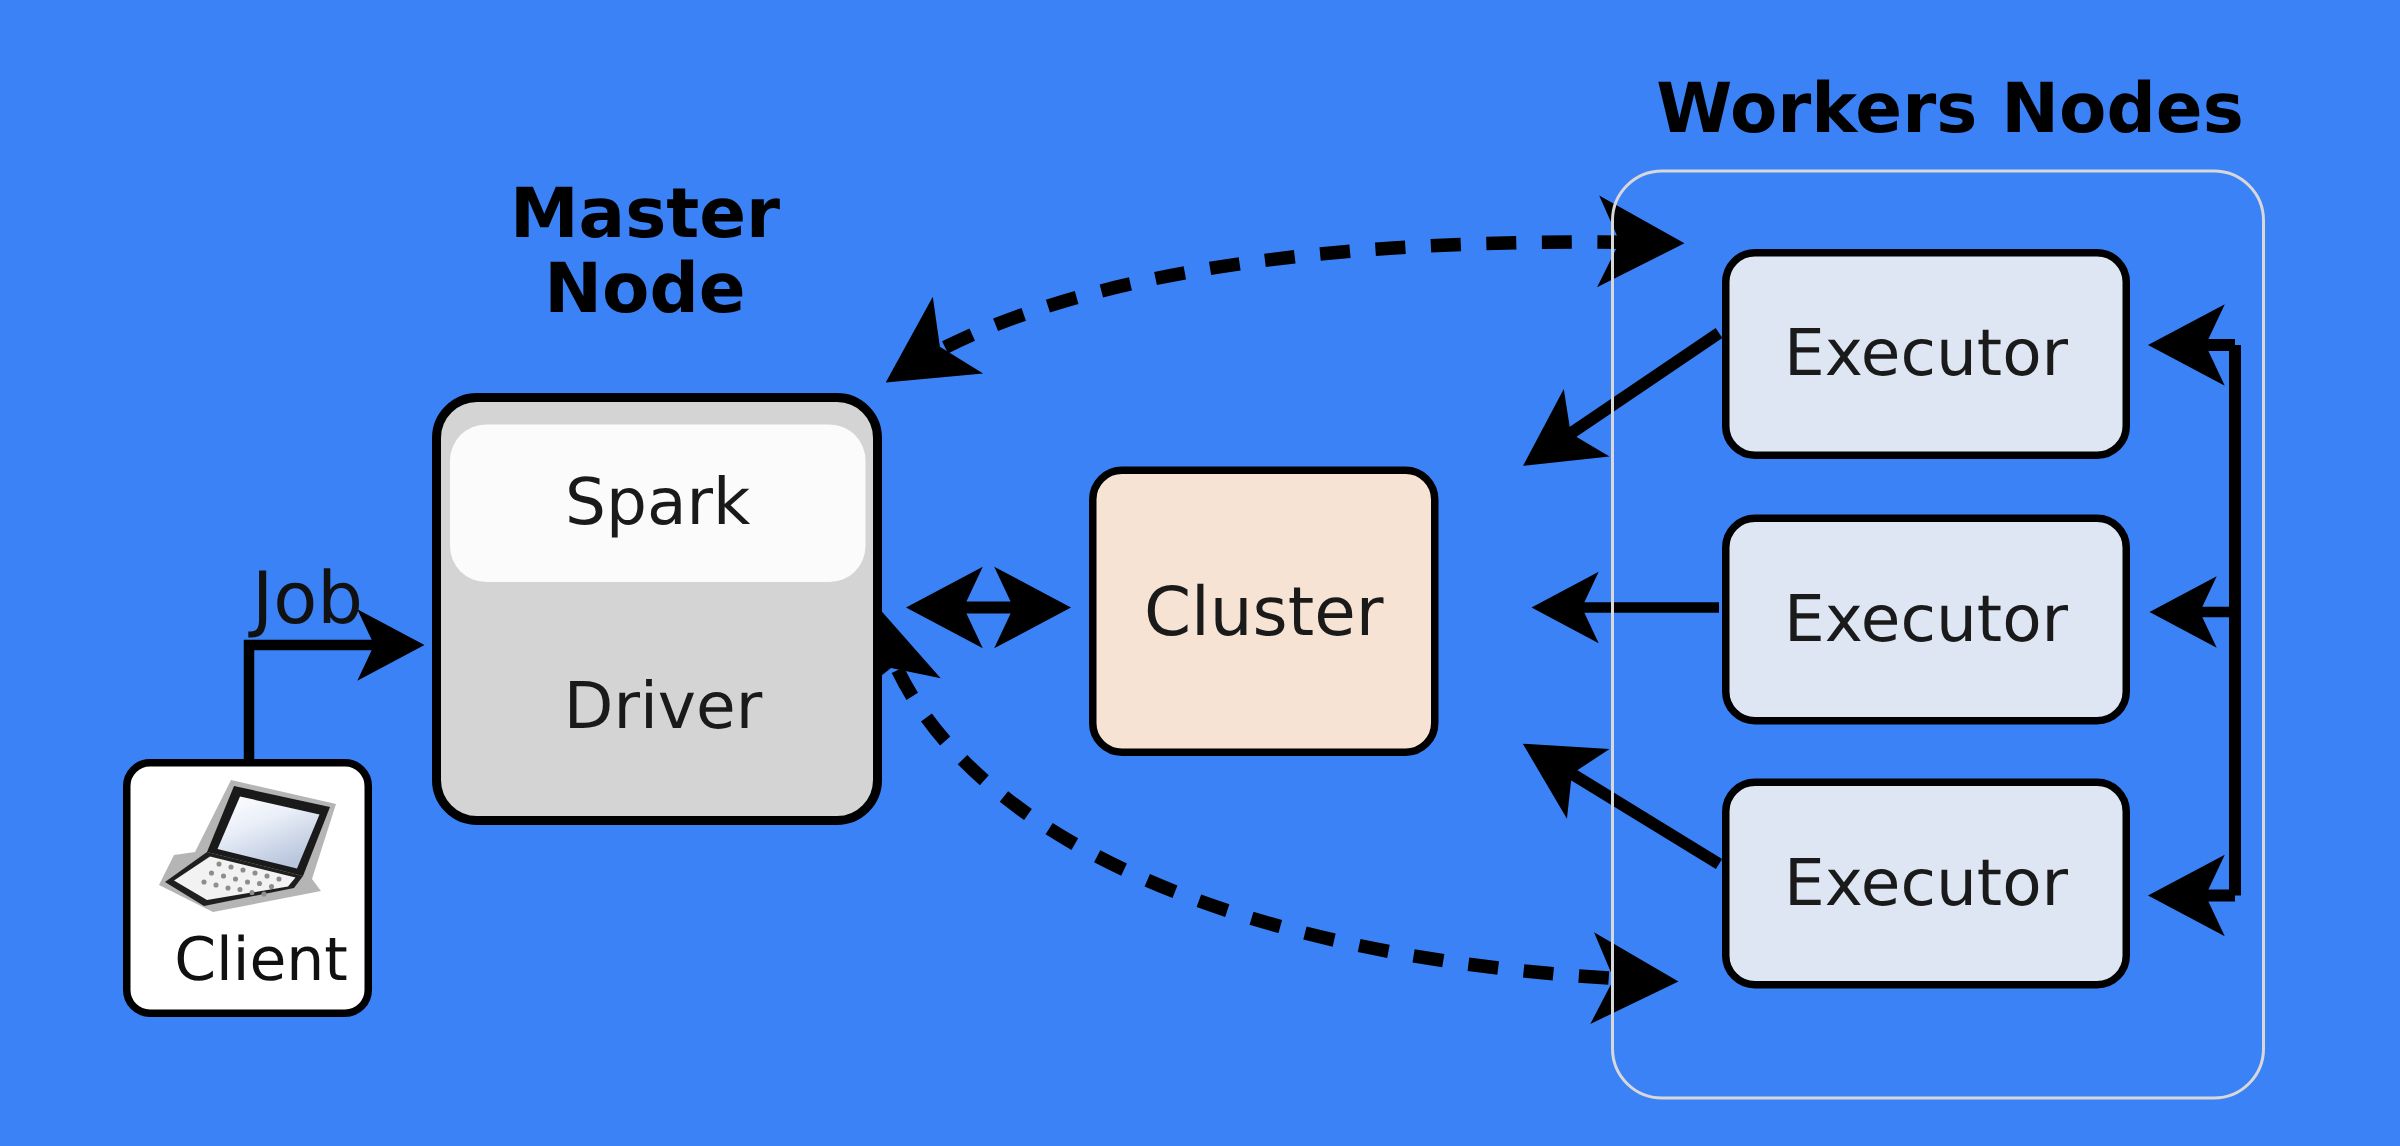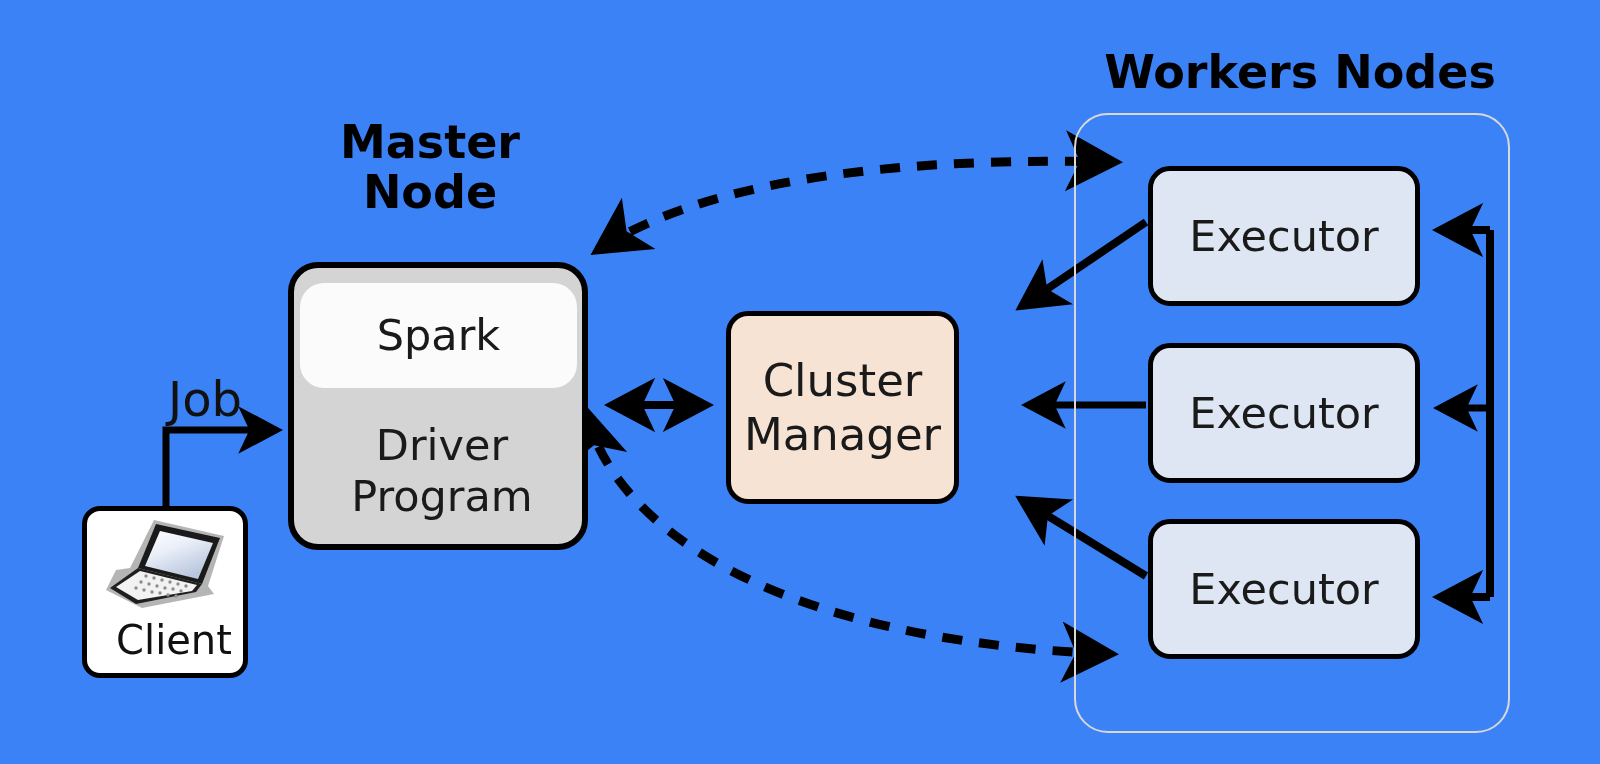--- a/index.html
+++ b/index.html
@@ -238,26 +238,24 @@
 Node</div>
 
   <div id="master-node"></div>
 
   <div id="spark-context">
     <div class="node-line">Spark</div>
   </div>
 
   <div id="driver-program">
     <div class="node-line">Driver</div>
-    <div class="node-line">Program</div>
   </div>
 
   <div id="cluster-manager">
     <div class="node-line">Cluster</div>
-    <div class="node-line">Manager</div>
   </div>
 
   <div class="executor" id="executor-1">
     <div class="node-line">Executor</div>
   </div>
   <div class="executor" id="executor-2">
     <div class="node-line">Executor</div>
   </div>
   <div class="executor" id="executor-3">
     <div class="node-line">Executor</div>

